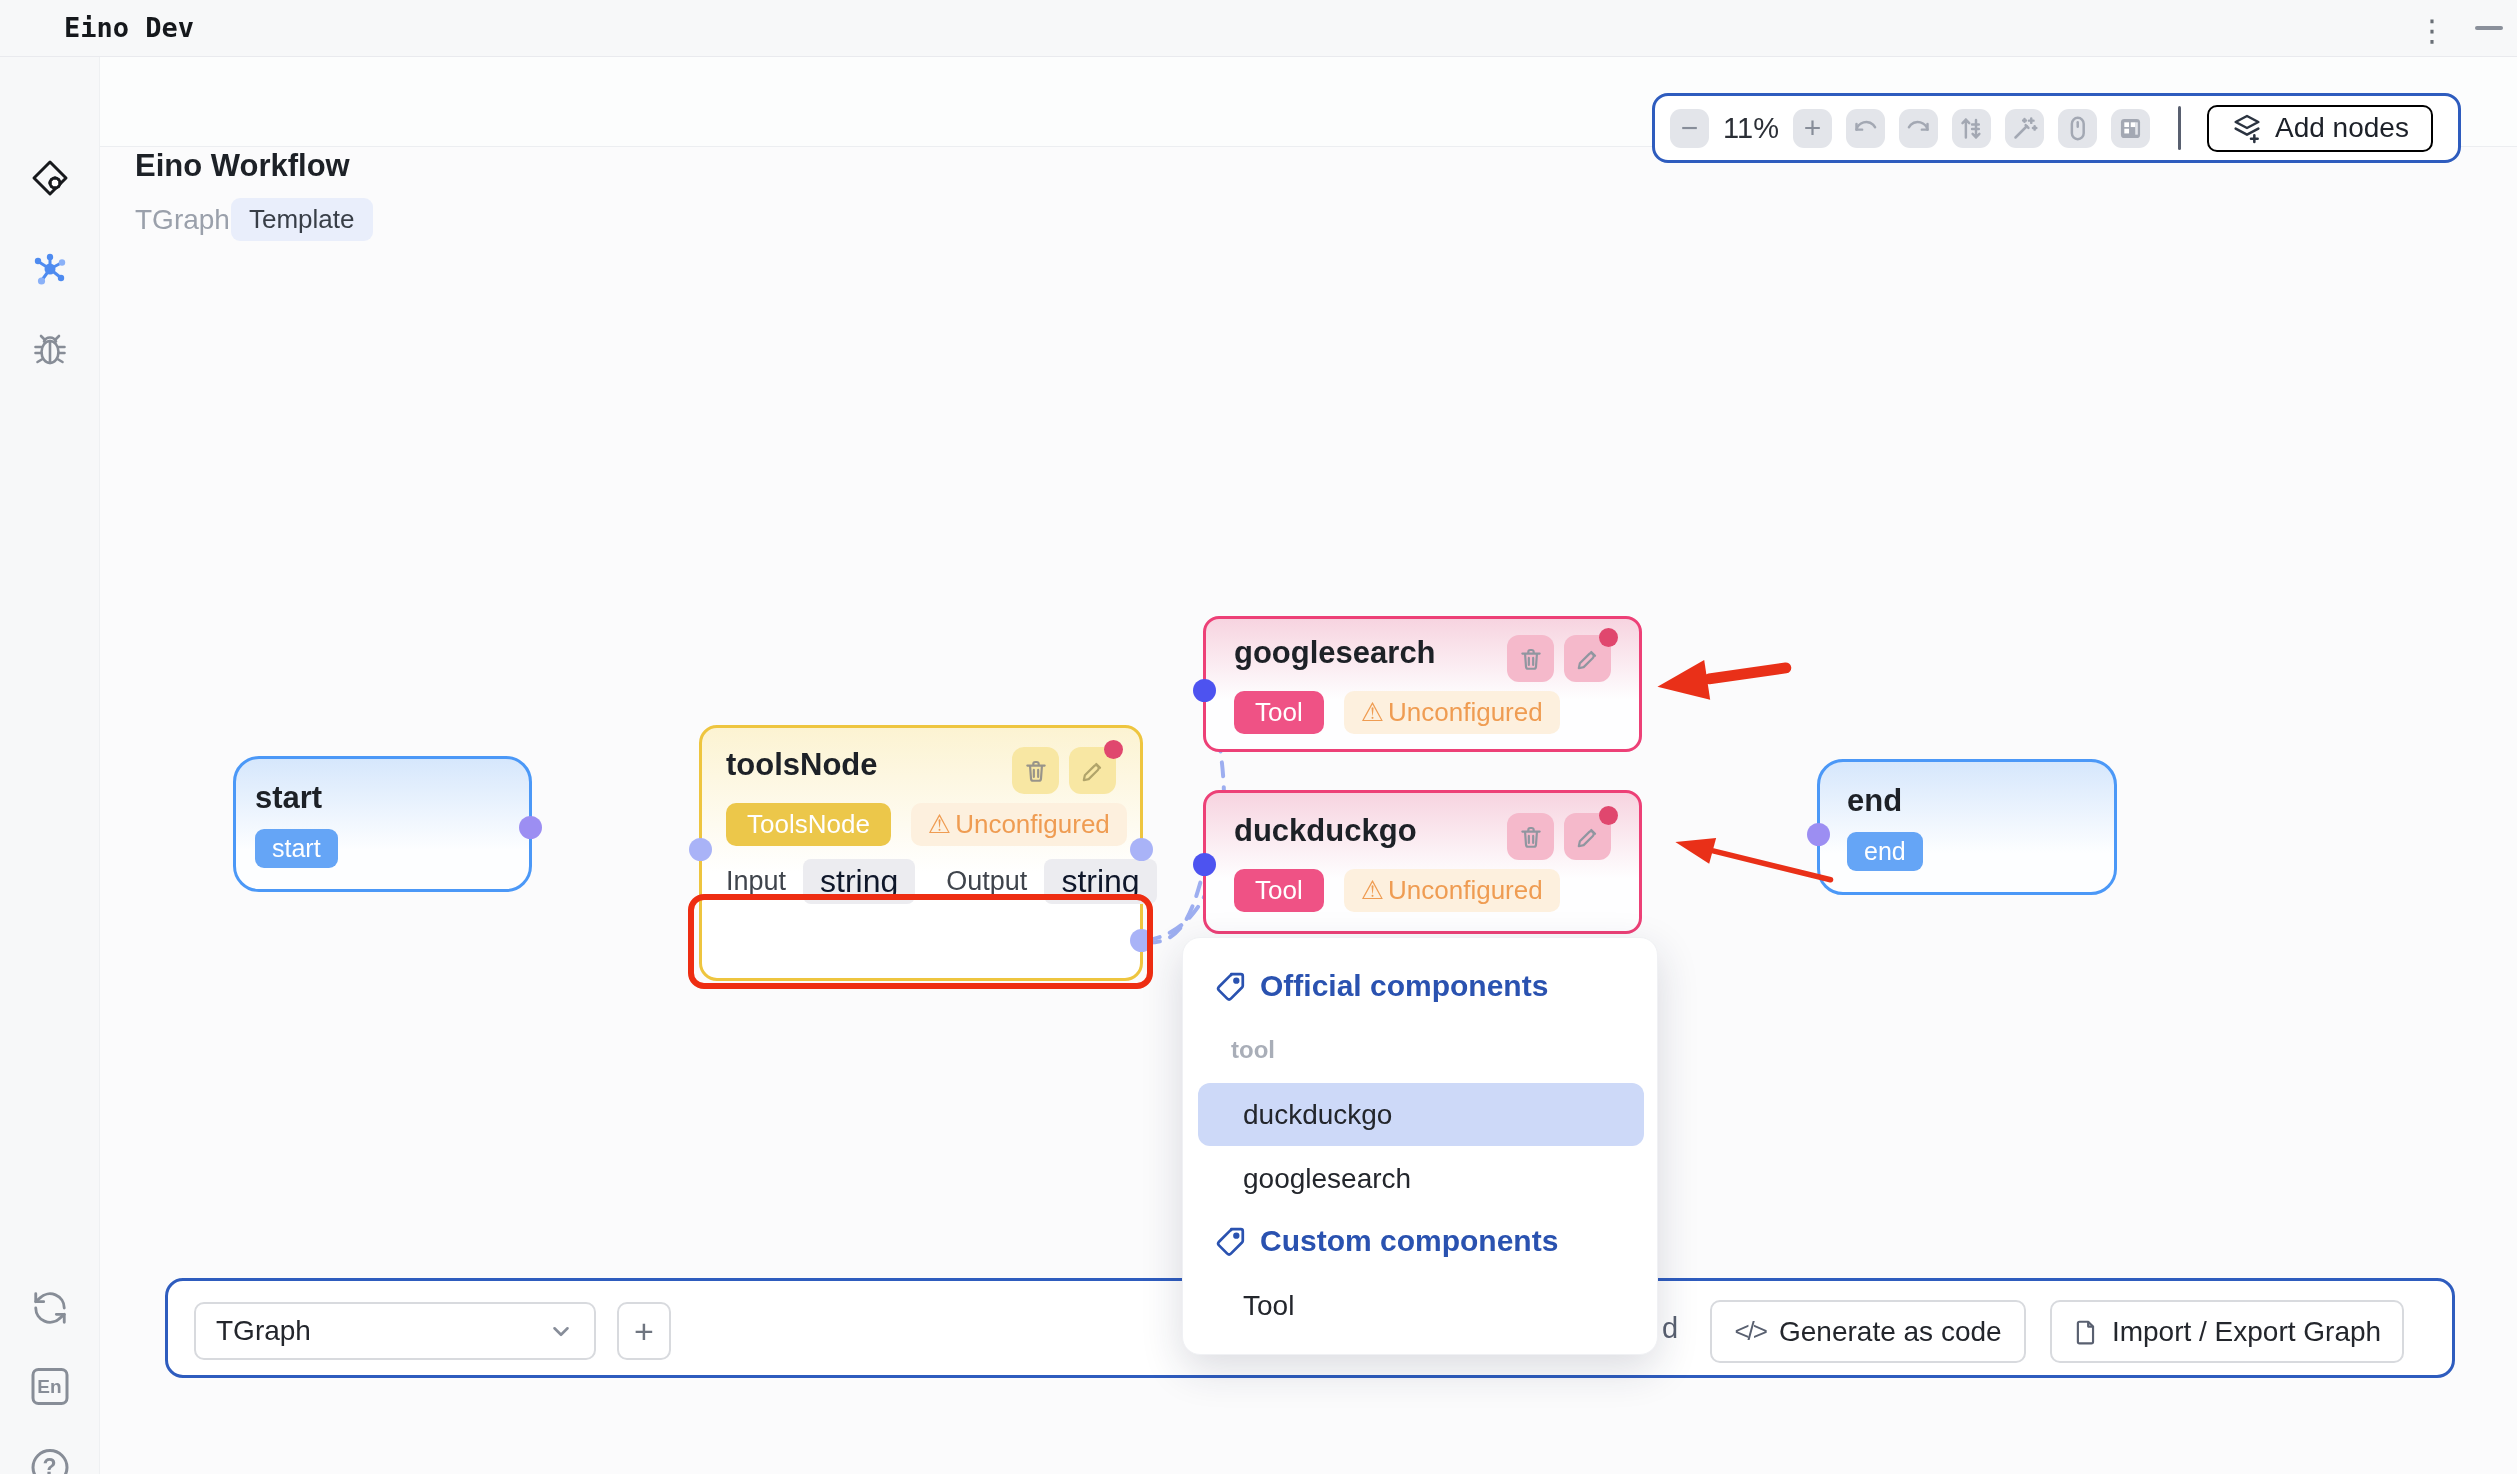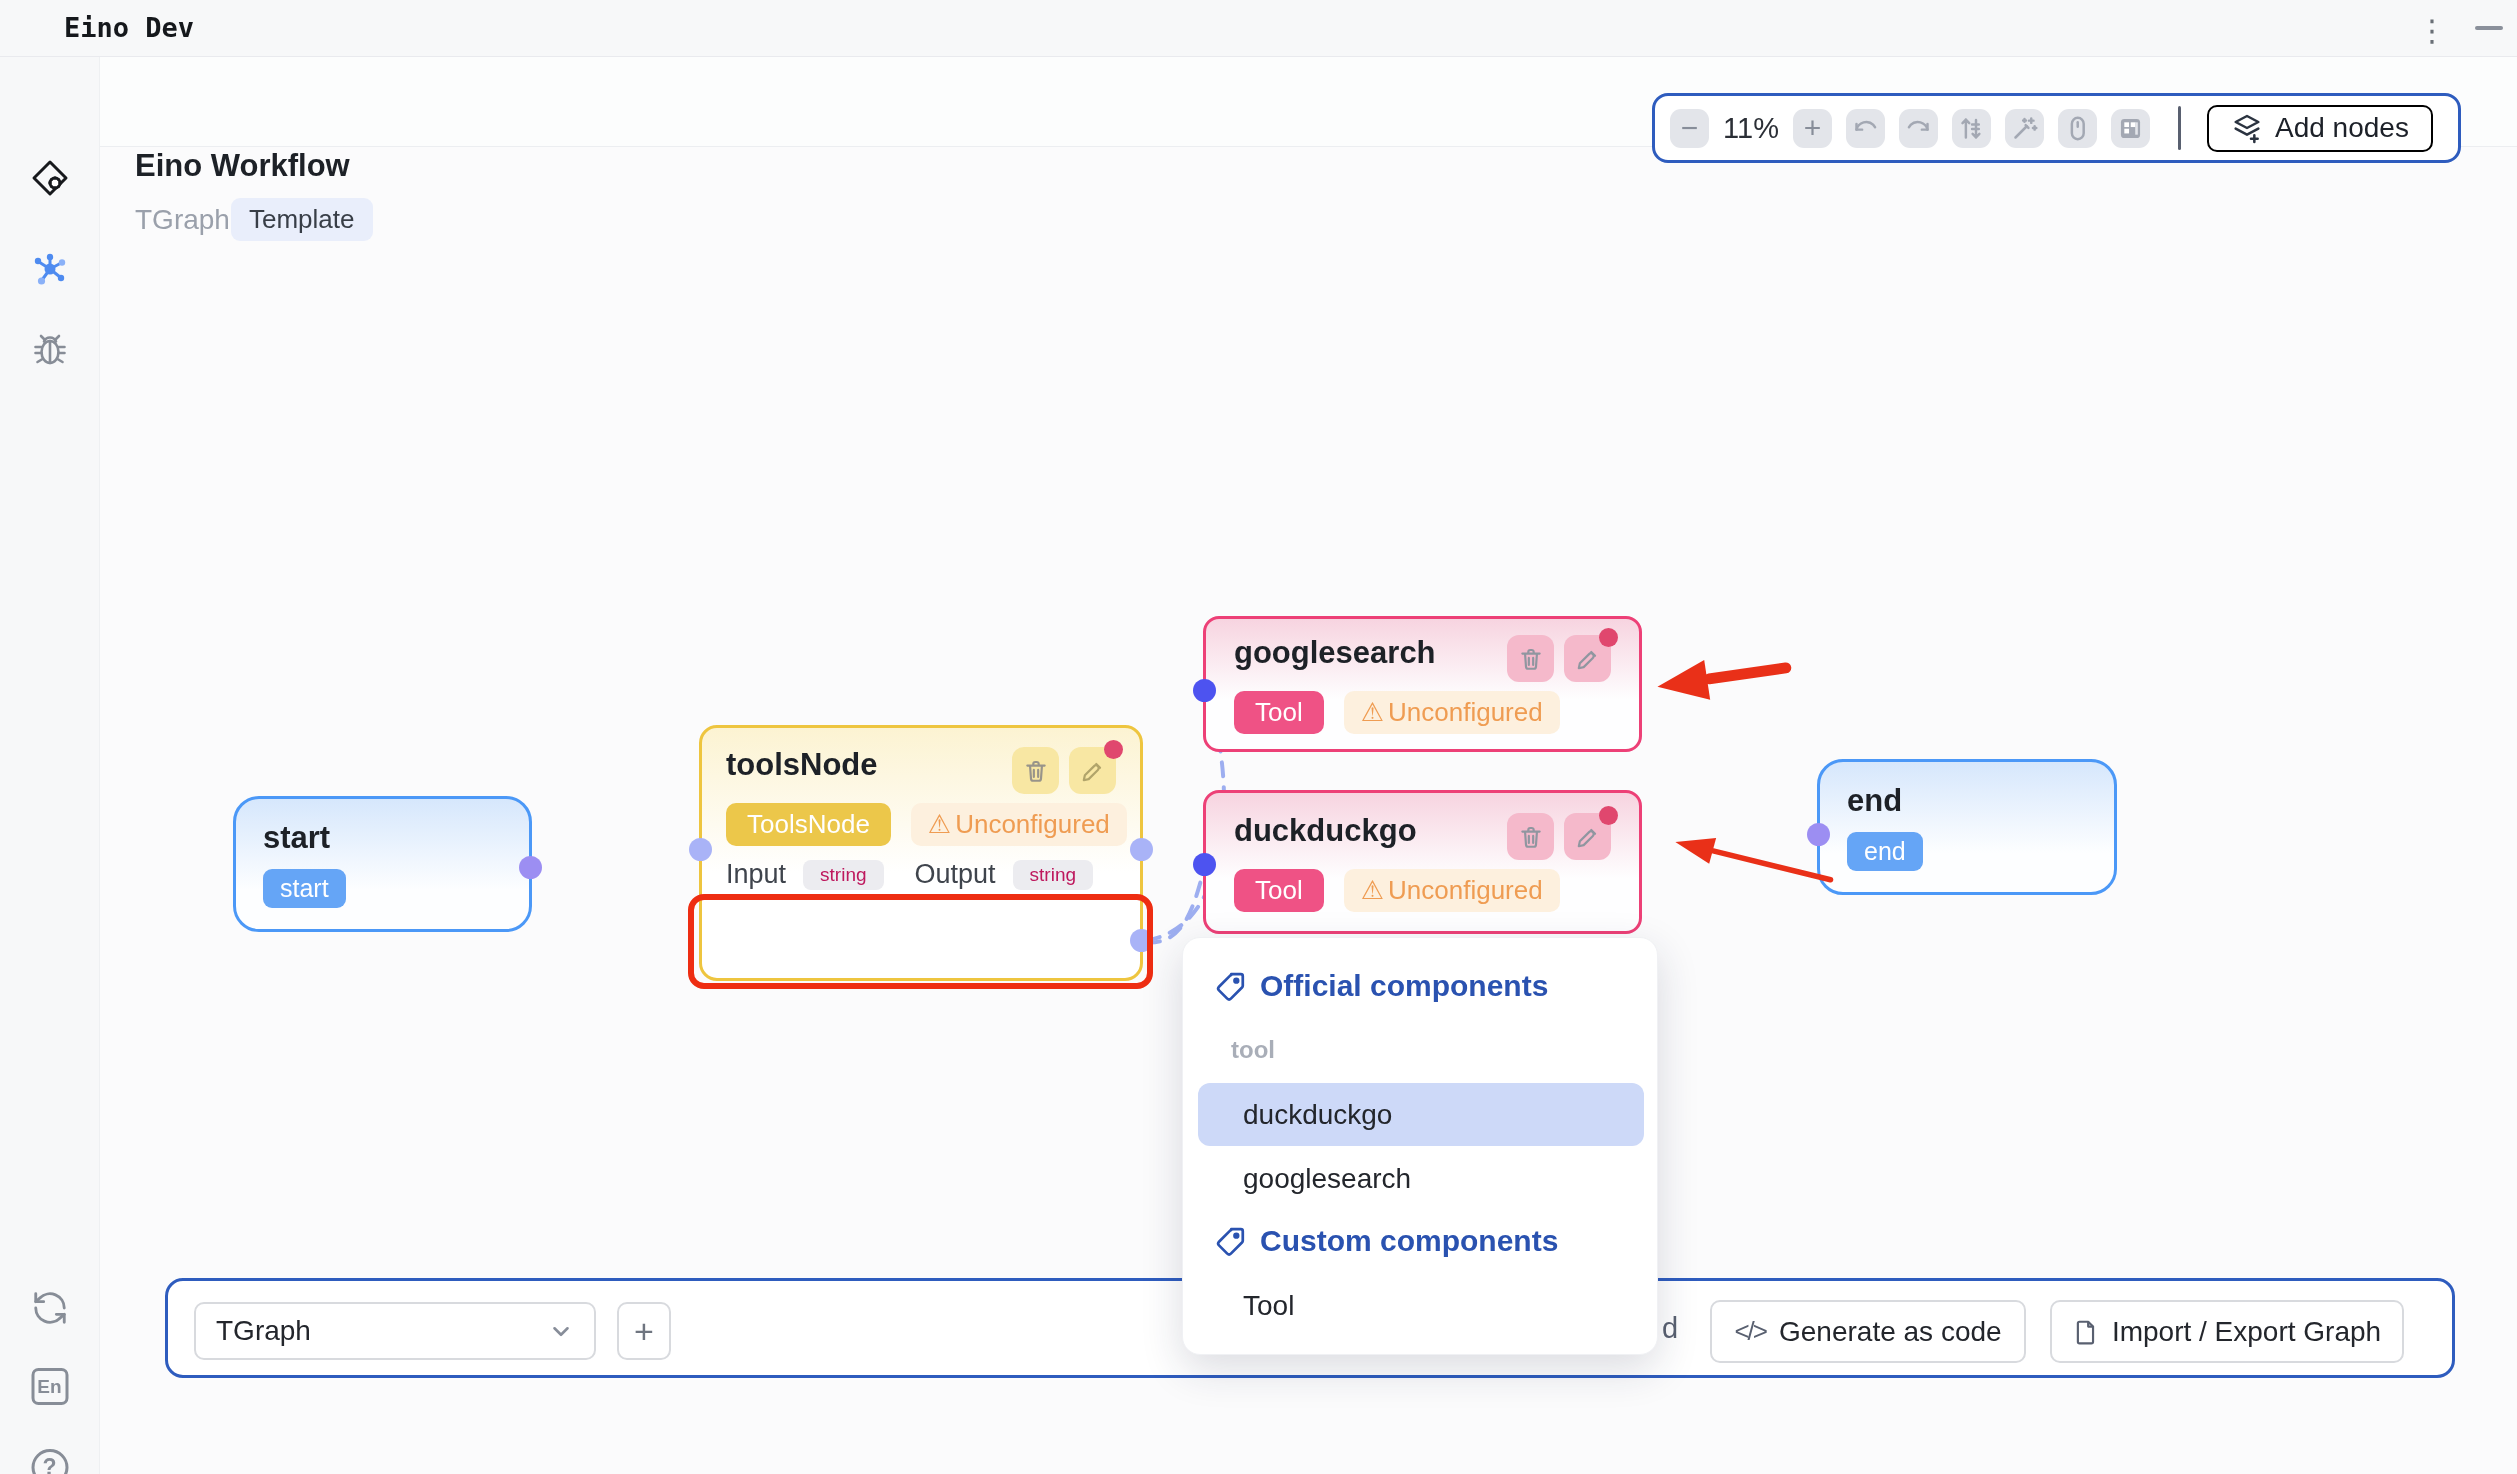--- a/index.html
+++ b/index.html
@@ -50,21 +50,21 @@
   .mini-btns { display:flex; gap:10px; }
   .mini-btn { width:47px; height:47px; border-radius:12px; display:flex; align-items:center; justify-content:center; position:relative; cursor:pointer; }
   .mini-y { background:#f8e7a3; }
   .mini-p { background:#f5b9cb; }
   .red-dot { position:absolute; top:-7px; right:-7px; width:19px; height:19px; border-radius:50%; background:#e0476e; }
   .badges { display:flex; gap:20px; align-items:center; margin-top:9px; }
   .type-pill-y { background:#ecc74a; color:#fff; font-size:26px; padding:6px 21px; border-radius:10px; }
   .type-pill-p { background:#ef5285; color:#fff; font-size:26px; padding:6px 21px; border-radius:10px; }
   .warn-pill { background:#fdf0de; color:#ef9c52; font-size:26px; padding:6px 17px; border-radius:10px; display:flex; align-items:center; gap:4px; }
   .io-row { display:flex; align-items:center; gap:17px; margin-top:13px; font-size:27px; color:#3f444c; }
-  .str-pill { background:#ececf0; color:#be185d; font-size:19px; padding:4px 17px; border-radius:8px; }
+  .str-pill { background:#ececf0; color:#0f172a; font-size:32px; padding:4px 17px; border-radius:8px; }
   .tool-row { margin-top:13px; background:#eef0f3; border-radius:10px; height:55px; display:flex; align-items:center; justify-content:space-between; padding:0 17px; }
   .tool-label { font-size:28px; font-weight:bold; color:#23262c; }
   .req { color:#e5353f; }
   .plugs { display:flex; align-items:center; gap:3px; }
   .plug-dots { display:flex; gap:5px; margin:10px 2px 0; }
   .plug-dots i { width:4px; height:4px; background:#23262c; border-radius:50%; }
 
   .pnode { border:3.5px solid #ed4077; background:linear-gradient(180deg,#f7d4e0 0%,#fefeff 62%); border-radius:16px; }
 
   .annotation-red { position:absolute; left:688px; top:894px; width:465px; height:95px; border:6px solid #ee2d12; border-radius:16px; z-index:6; pointer-events:none; }
@@ -204,21 +204,21 @@
     </svg>
     <span>Add nodes</span>
   </div>
 </div>
 
 <svg class="edges" viewBox="0 0 2530 1482" width="2517" height="1475">
   <path d="M 1152 945 C 1238 932, 1244 792, 1214 699" stroke="#9daef0" stroke-width="4" fill="none" stroke-dasharray="14 11" stroke-linecap="round"></path>
   <path d="M 1152 947 C 1192 950, 1201 906, 1211 871" stroke="#9daef0" stroke-width="4" fill="none" stroke-dasharray="14 11" stroke-linecap="round"></path>
 </svg>
 
-<div class="node bnode" style="left:233px; top:796px; width:299px; height:136px; padding:21px 27px;">
+<div class="node bnode" style="left:233px; top:756px; width:299px; height:136px; padding:21px 19px;">
   <div class="node-title">start</div>
   <div style="margin-top:13px"><span class="blue-pill">start</span></div>
   <div class="dot dot-lav" style="right:-13px; top:57px;"></div>
 </div>
 
 <div class="node ynode" style="left:699px; top:725px; width:444px; height:256px; padding:19px 24px;">
   <div class="hdr-row">
     <div class="node-title">toolsNode</div>
     <div class="mini-btns">
       <div class="mini-btn mini-y">

